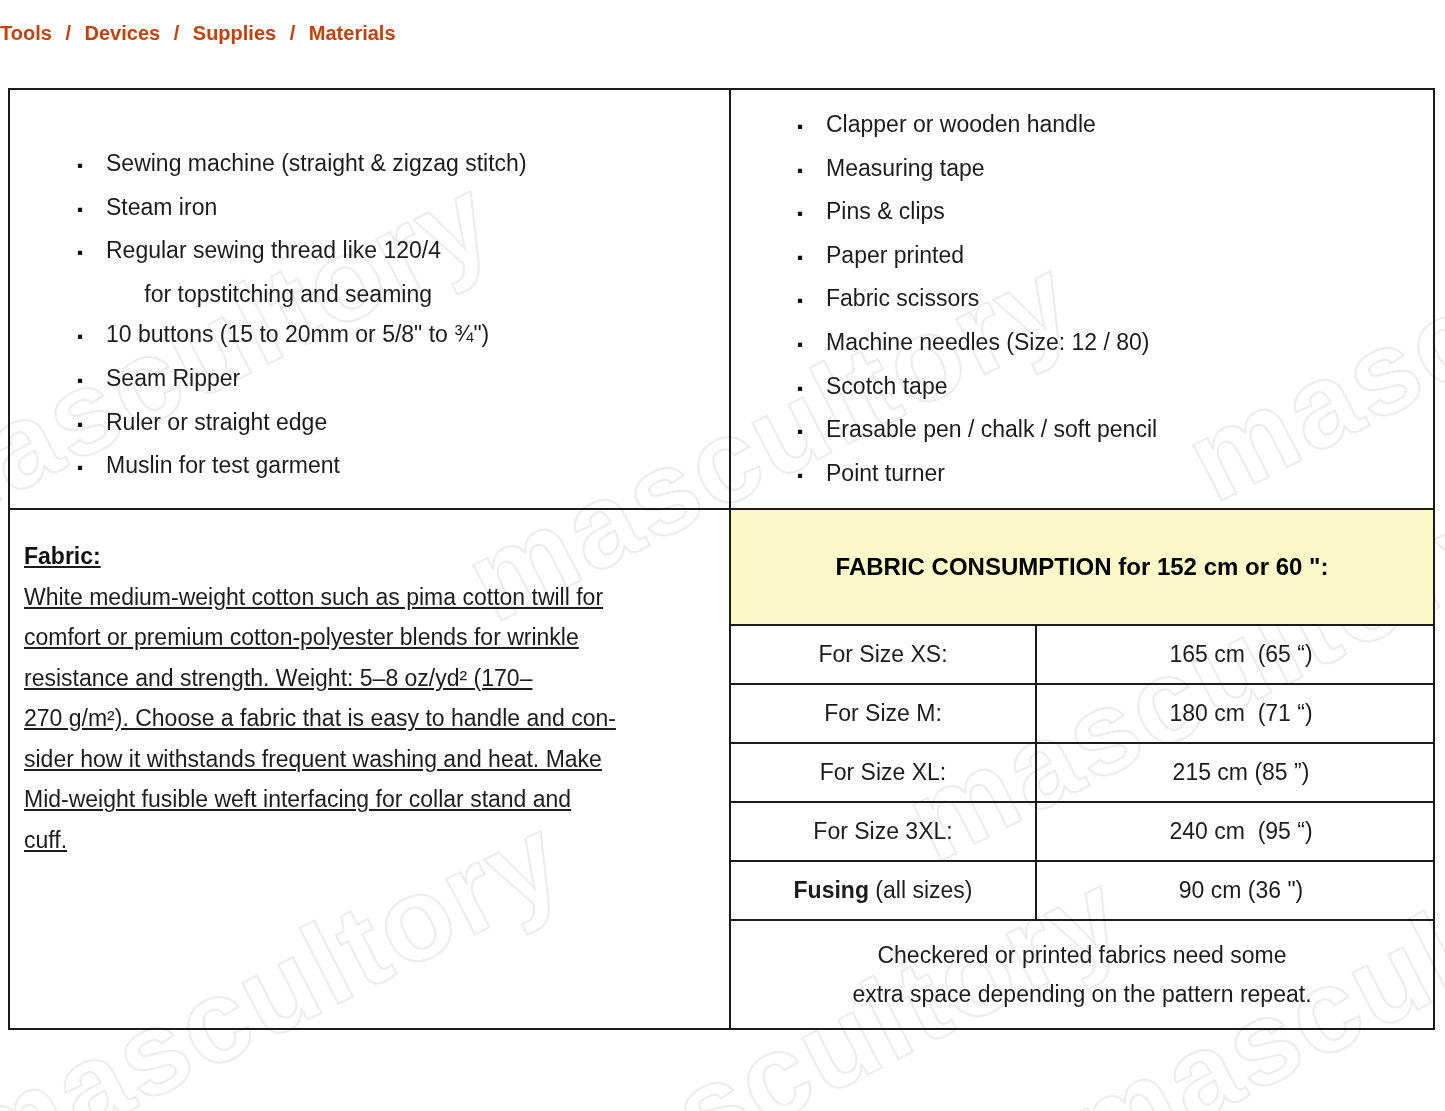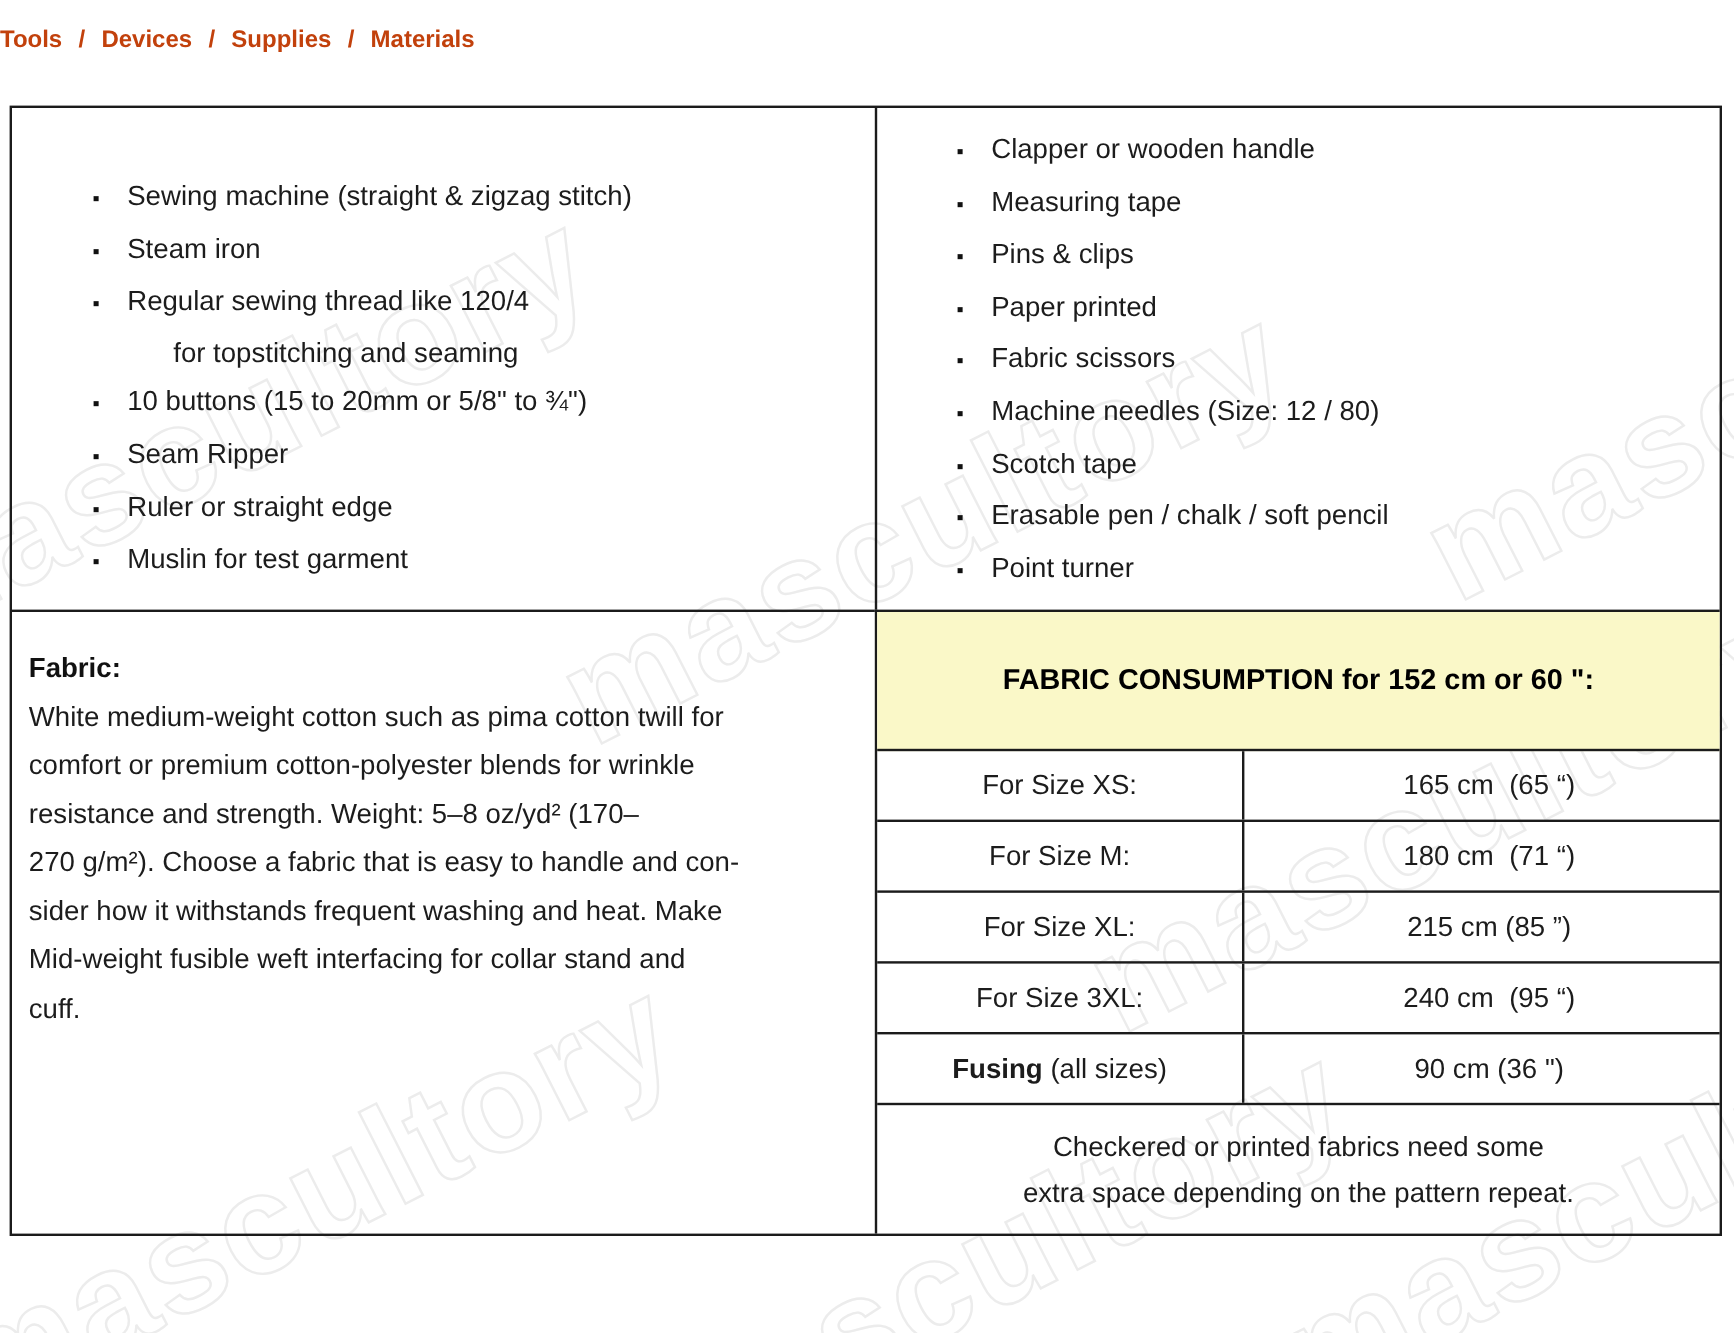--- a/index.html
+++ b/index.html
@@ -64,21 +64,21 @@
   li.bitem { display: flex; align-items: baseline; line-height: 40.6px; font-size: 23px; }
   .bullet {
     width: 29px;
     flex: 0 0 29px;
     font-size: 17px;
     color: #111;
   }
   .bitem-text { white-space: pre; }
 
   
-  .bottom-left { padding: 26px 8px 0 14px; font-size: 23px; line-height: 40.5px; }
+  .bottom-left { padding: 26px 8px 0 14px; font-size: 23px; line-height: 40.5px; text-decoration: underline; }
   .bold-heading { font-weight: 700; color: #111; }
   .para-line { white-space: pre; }
   .gap-top { margin-top: 17px; }
 
   
   .bottom-right { display: flex; flex-direction: column; }
   .yellow-header {
     height: 116px;
     border-bottom: 2px solid #1b1b1b;
     display: flex;

